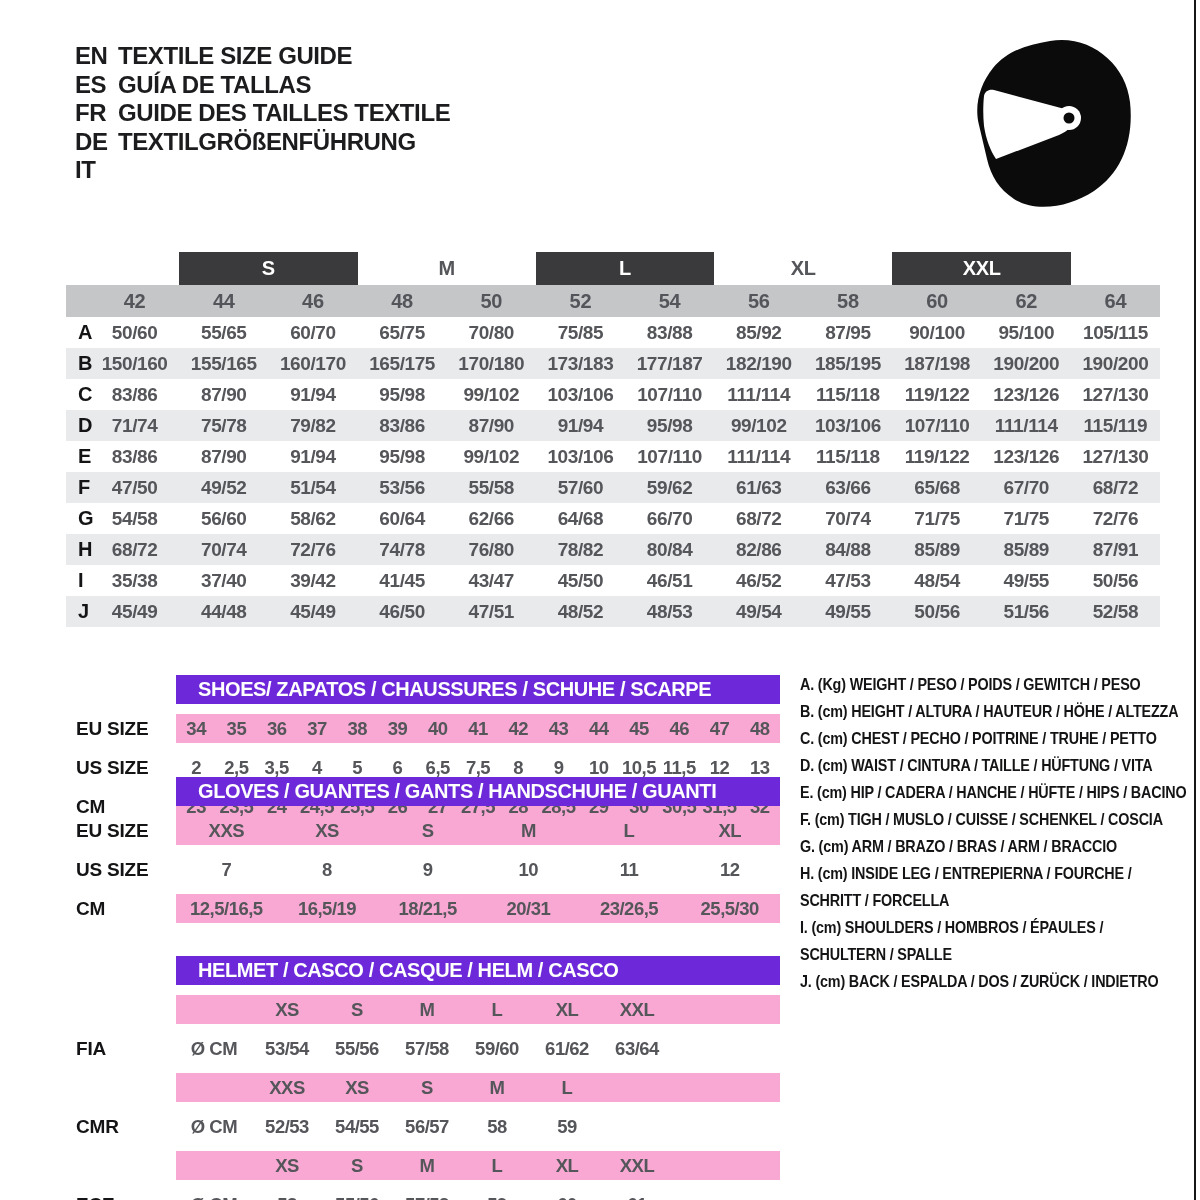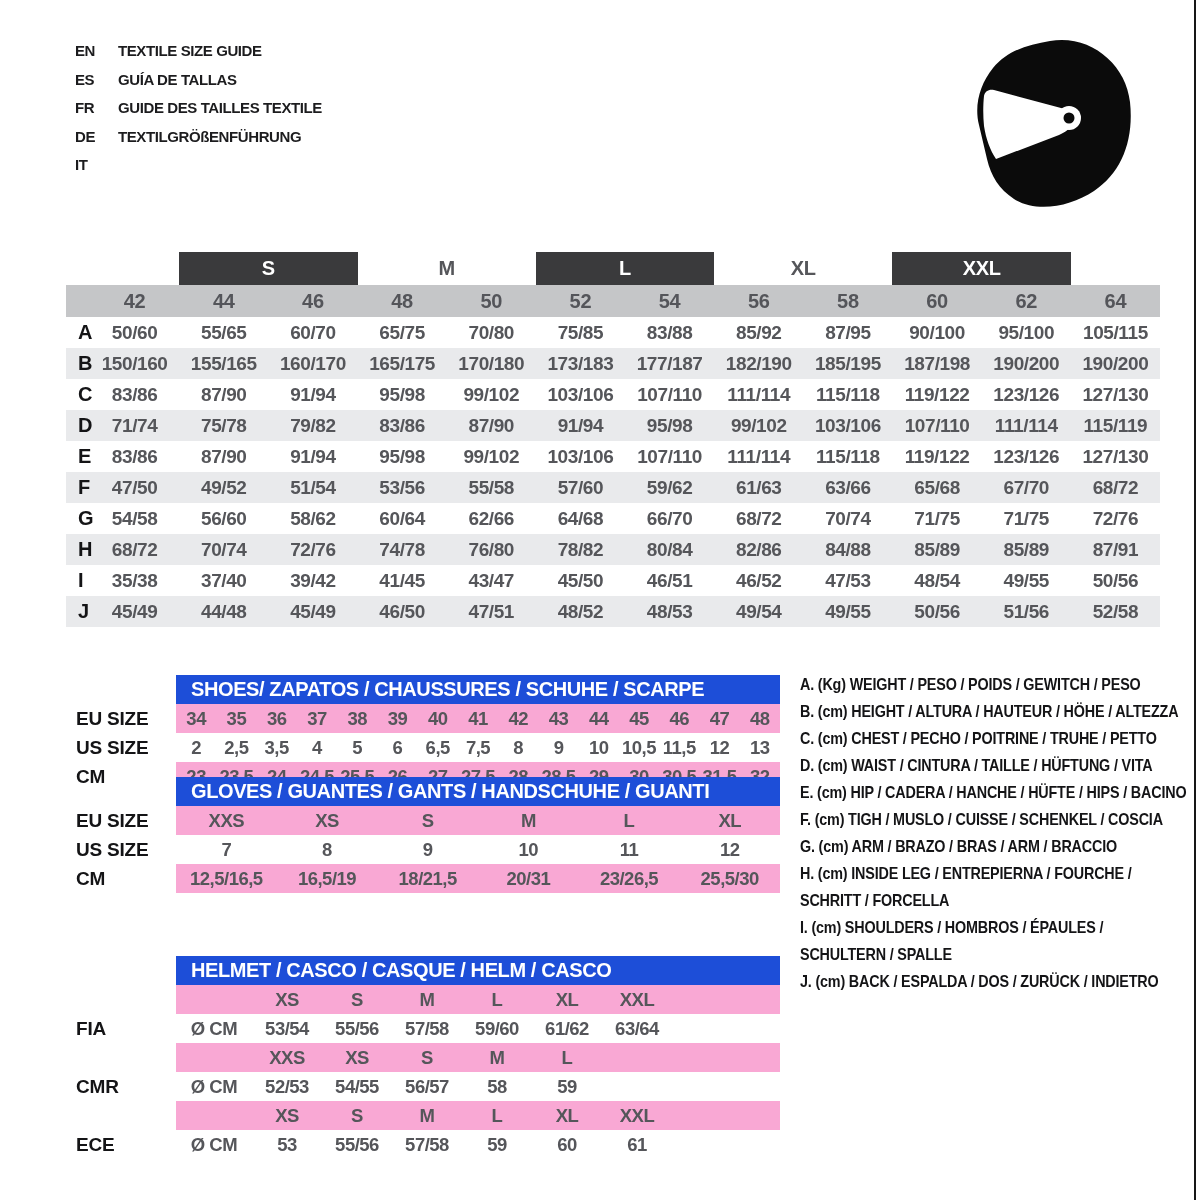--- a/index.html
+++ b/index.html
@@ -4,21 +4,21 @@
 <style>
   html,body{margin:0;padding:0;background:#fff;}
   .page{
     position:relative;width:1200px;height:1200px;background:#ffffff;overflow:hidden;
     font-family:"Liberation Sans","DejaVu Sans",sans-serif;font-weight:bold;color:#1c1c1e;
   }
   .edge-line{position:absolute;left:1194px;top:0;width:2px;height:1200px;background:#161616;}
 
   
   .lang-block{position:absolute;left:75px;top:42px;}
-  .lang-row{display:flex;height:28.6px;align-items:flex-start;font-size:15px;letter-spacing:-0.4px;}
+  .lang-row{display:flex;height:28.6px;align-items:flex-start;font-size:24px;letter-spacing:-0.4px;}
   .lang-code{width:43px;flex:none;}
 
   .helmet-icon{position:absolute;left:976px;top:38px;}
 
   
   .main-table{position:absolute;left:66px;top:252px;width:1094px;}
   .grid{display:grid;grid-template-columns:24px repeat(12,1fr);align-items:center;}
   .size-groups{height:33px;}
   .grp{height:33px;display:flex;align-items:center;justify-content:center;
        font-size:20px;color:#55565a;letter-spacing:-0.3px;}
@@ -28,24 +28,24 @@
   .mrow{height:31px;font-size:19px;color:#55565a;letter-spacing:-0.4px;}
   .mrow.stripe{background:#e9eaec;}
   .rlabel{color:#141416;font-size:20px;padding-left:12px;letter-spacing:0;}
   .mcell{text-align:center;}
 
   
   .sub{position:absolute;left:66px;width:714px;}
   .sub.shoes{top:675px;}
   .sub.gloves{top:777px;}
   .sub.helmets{top:956px;}
-  .bar{margin-left:110px;width:604px;height:29px;background:#1d4ed8;color:#fff;
-       display:flex;align-items:center;padding-left:15px;box-sizing:border-box;
+  .bar{margin-left:110px;width:604px;height:29px;background:#6d28d9;color:#fff;
+       display:flex;align-items:center;padding-left:22px;box-sizing:border-box;
        font-size:20px;letter-spacing:-0.4px;}
-  .srow{display:flex;height:29px;margin-top:0;}
+  .srow{display:flex;height:29px;margin-top:10px;}
   .slabel{width:110px;flex:none;display:flex;align-items:center;padding-left:10px;
           box-sizing:border-box;font-size:19px;color:#141416;letter-spacing:-0.2px;}
   .strip{flex:1;display:flex;align-items:center;font-size:18.5px;color:#55565a;letter-spacing:-0.5px;}
   .strip.gray{background:#f9a8d4;}
   .scell{flex:1;text-align:center;}
   .ucell{width:76px;flex:none;text-align:center;}
   .hcell{width:70px;flex:none;text-align:center;}
   .hfill{flex:1;}
 
   

